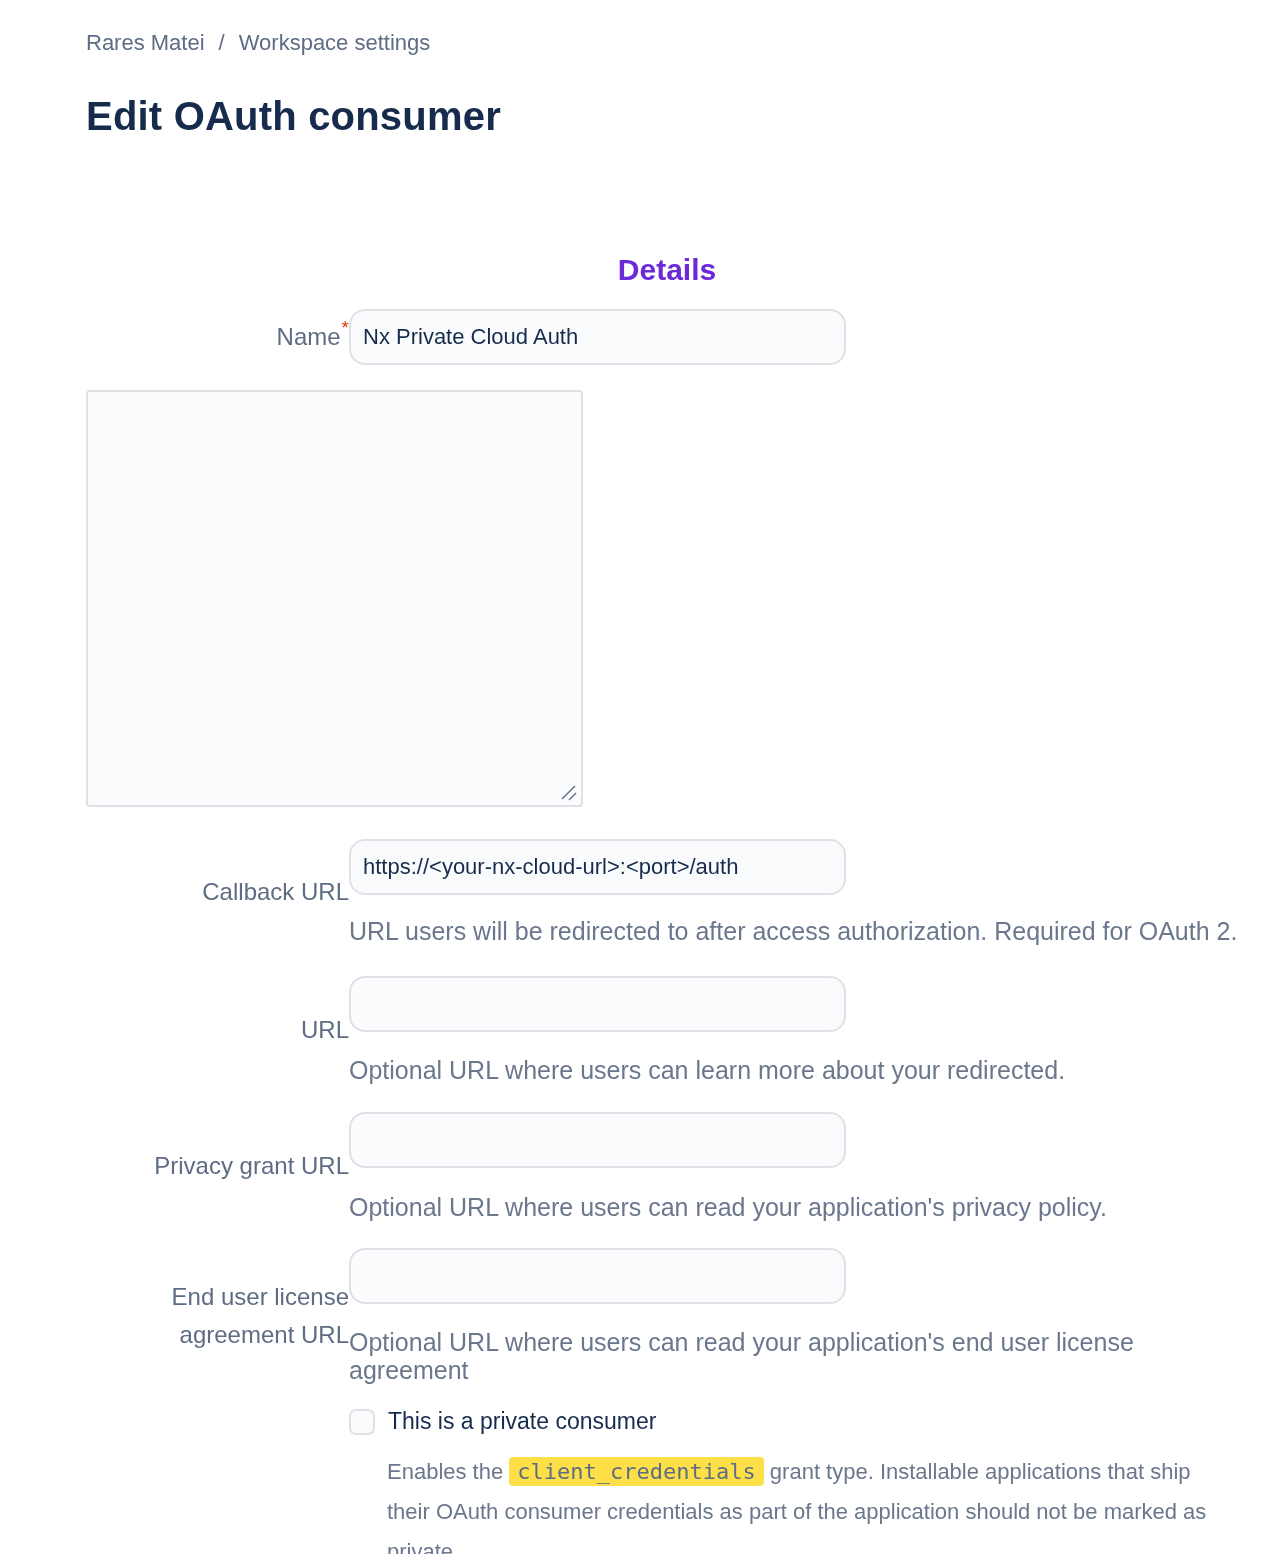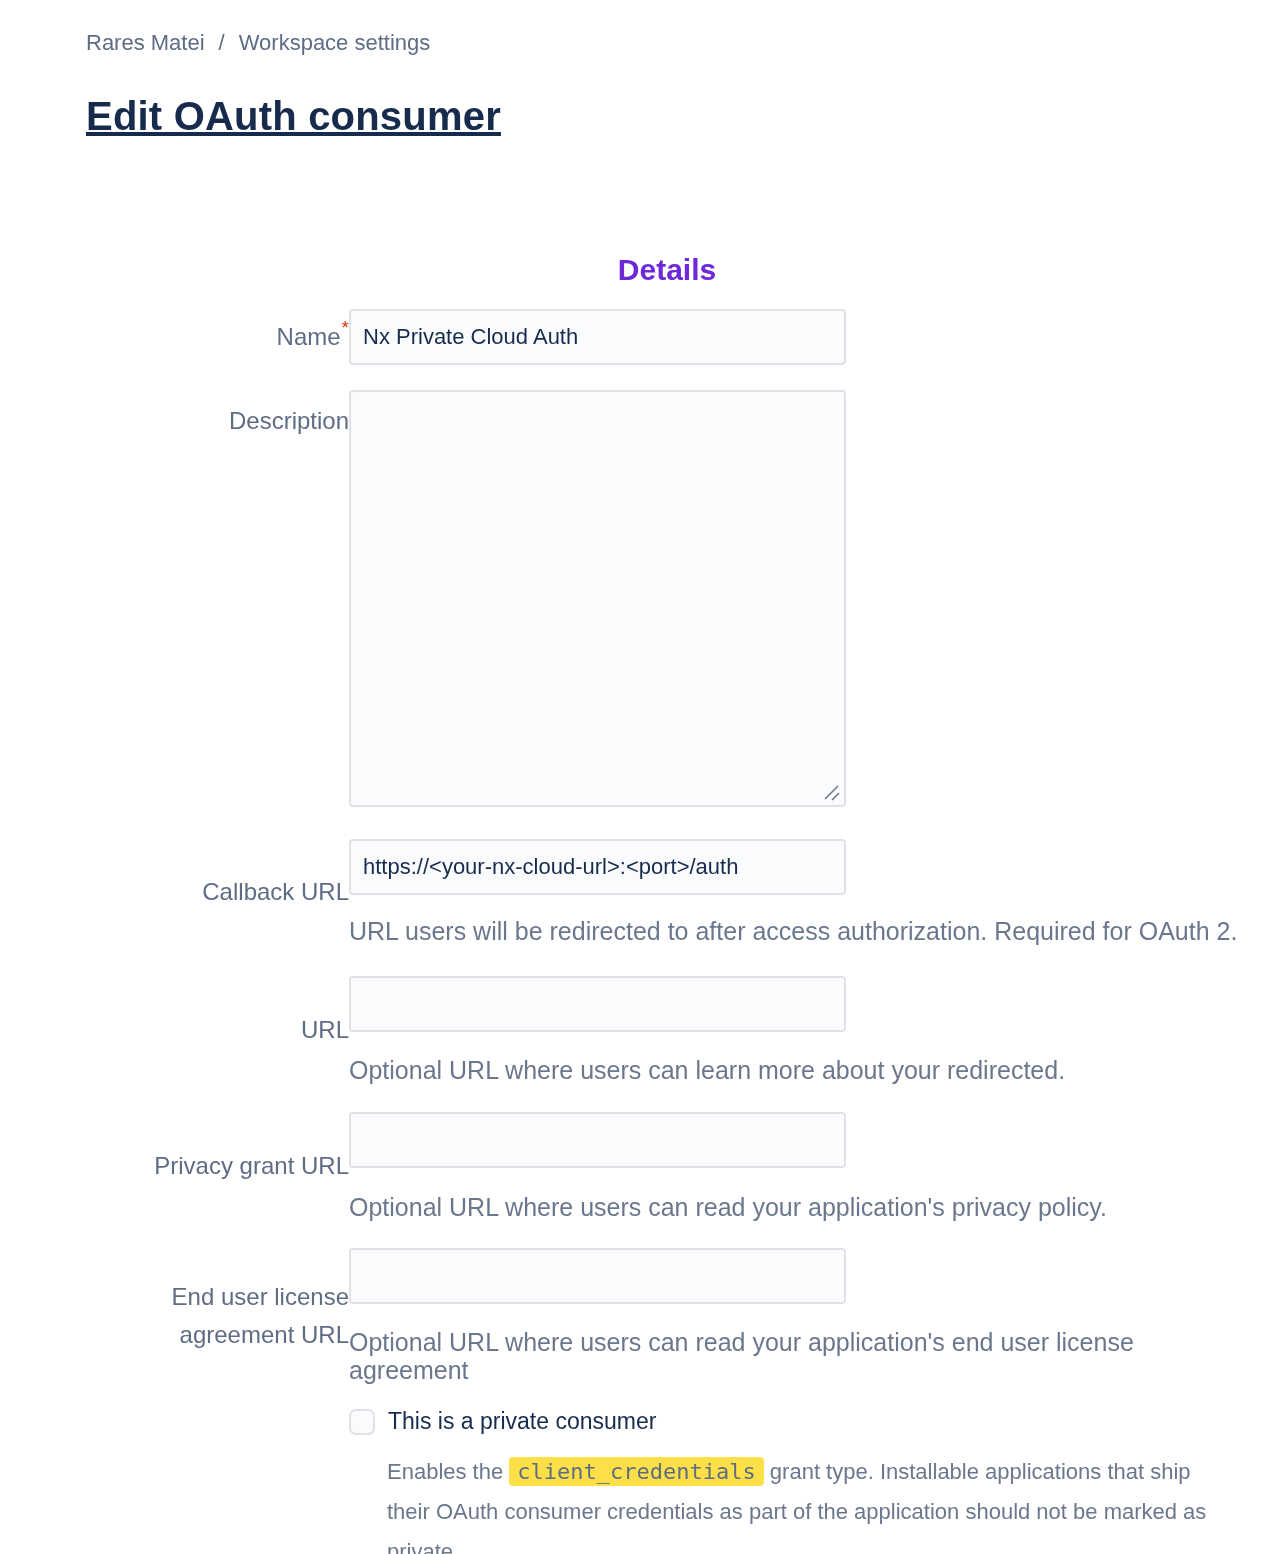--- a/index.html
+++ b/index.html
@@ -11,36 +11,36 @@
     overflow: hidden;
   }
   .page { padding: 30px 30px 0 42px; margin-left: 44px; }
 
   
   .breadcrumb { font-size: 22px; line-height: 26px; color: #5E6C84; }
   .breadcrumb a { color: #5E6C84; text-decoration: none; cursor: pointer; }
   .breadcrumb .sep { margin: 0 14px; color: #5E6C84; }
 
   
-  h1.page-title { font-size: 40px; font-weight: 700; color: #172B4D; margin-top: 38px; letter-spacing: 0.2px; text-decoration: underline; }
+  h1.page-title { font-size: 40px; font-weight: 700; color: #172B4D; margin-top: 38px; letter-spacing: 0.2px; }
   h2.section-heading { font-size: 30px; font-weight: 700; color: #6d28d9; margin: 114px 0 22px 0; text-align: center; }
 
   
   .form-row { display: grid; grid-template-columns: 263px auto; align-items: center; }
   .form-row.top-align { align-items: flex-start; }
   .label-cell { text-align: right; font-size: 24px; color: #5E6C84; line-height: 1.6; }
   .top-align .label-cell { padding-top: 12px; }
   .required-marker { color: #DE350B; font-size: 19px; vertical-align: top; margin-left: 1px; line-height: 1; }
   .label-narrow { display: inline-block; width: 214px; text-align: right; }
 
   .text-input {
     width: 497px; height: 56px;
     background: #FAFBFC;
     border: 2px solid #DFE1E6;
-    border-radius: 4px;
+    border-radius: 16px;
     padding: 0 12px;
     font-family: "Liberation Sans", sans-serif;
     font-size: 22px;
     color: #172B4D;
     outline: none;
   }
   .textarea-wrap { position: relative; width: 497px; height: 417px; }
   textarea.text-area {
     width: 497px; height: 417px;
     background: #FAFBFC;
@@ -107,21 +107,20 @@
   <h2 class="section-heading">Details</h2>
 
   <div class="form-row mb-name">
     <div class="label-cell"><span>Name</span><span class="required-marker">*</span></div>
     <div>
       <input class="text-input" type="text" value="Nx Private Cloud Auth" style="">
     </div>
   </div>
 
   <div class="form-row top-align mb-desc">
-    <div class="label-cell">Description</div>
     <div class="textarea-wrap">
       <textarea class="text-area" style=""></textarea>
       <svg class="resize-grip" viewBox="0 0 18 18" fill="none" xmlns="http://www.w3.org/2000/svg">
         <line x1="2" y1="15" x2="15" y2="2" stroke="#6B778C" stroke-width="1.6"></line>
         <line x1="9" y1="16" x2="16" y2="9" stroke="#6B778C" stroke-width="1.6"></line>
       </svg>
     </div>
   </div>
 
   <div class="form-row mb-callback">

